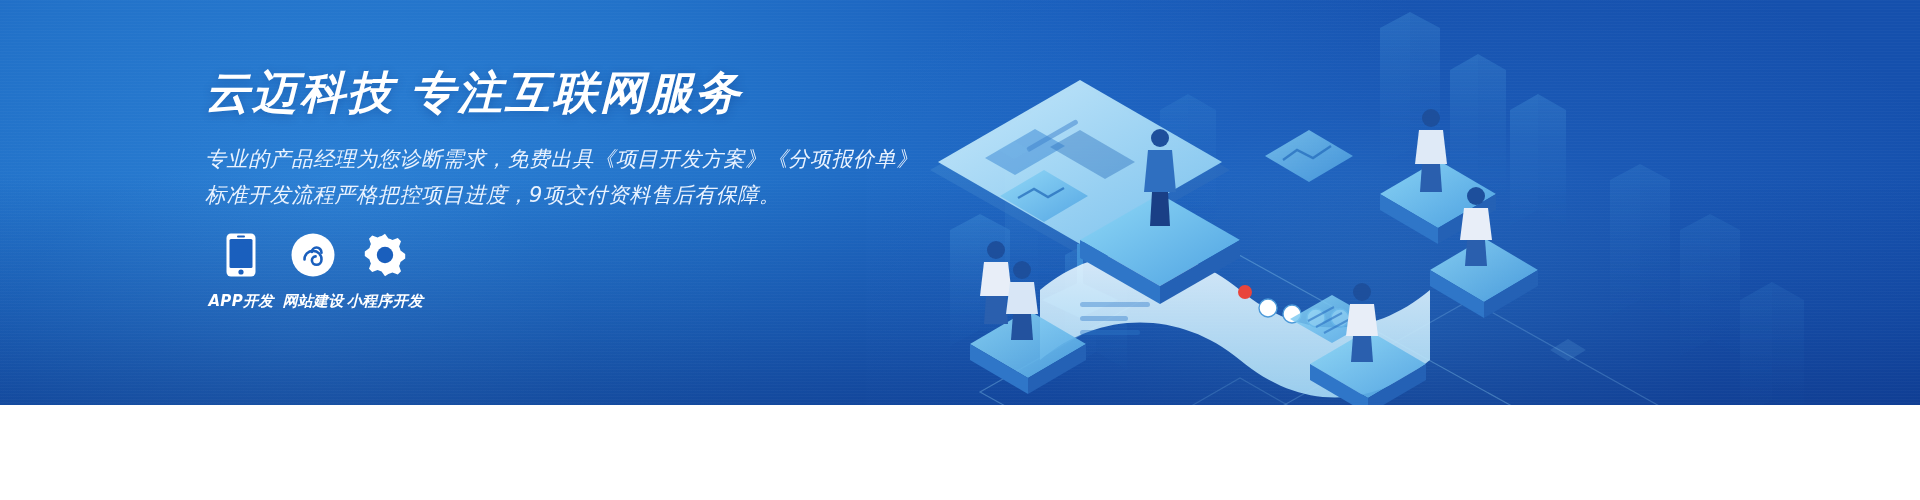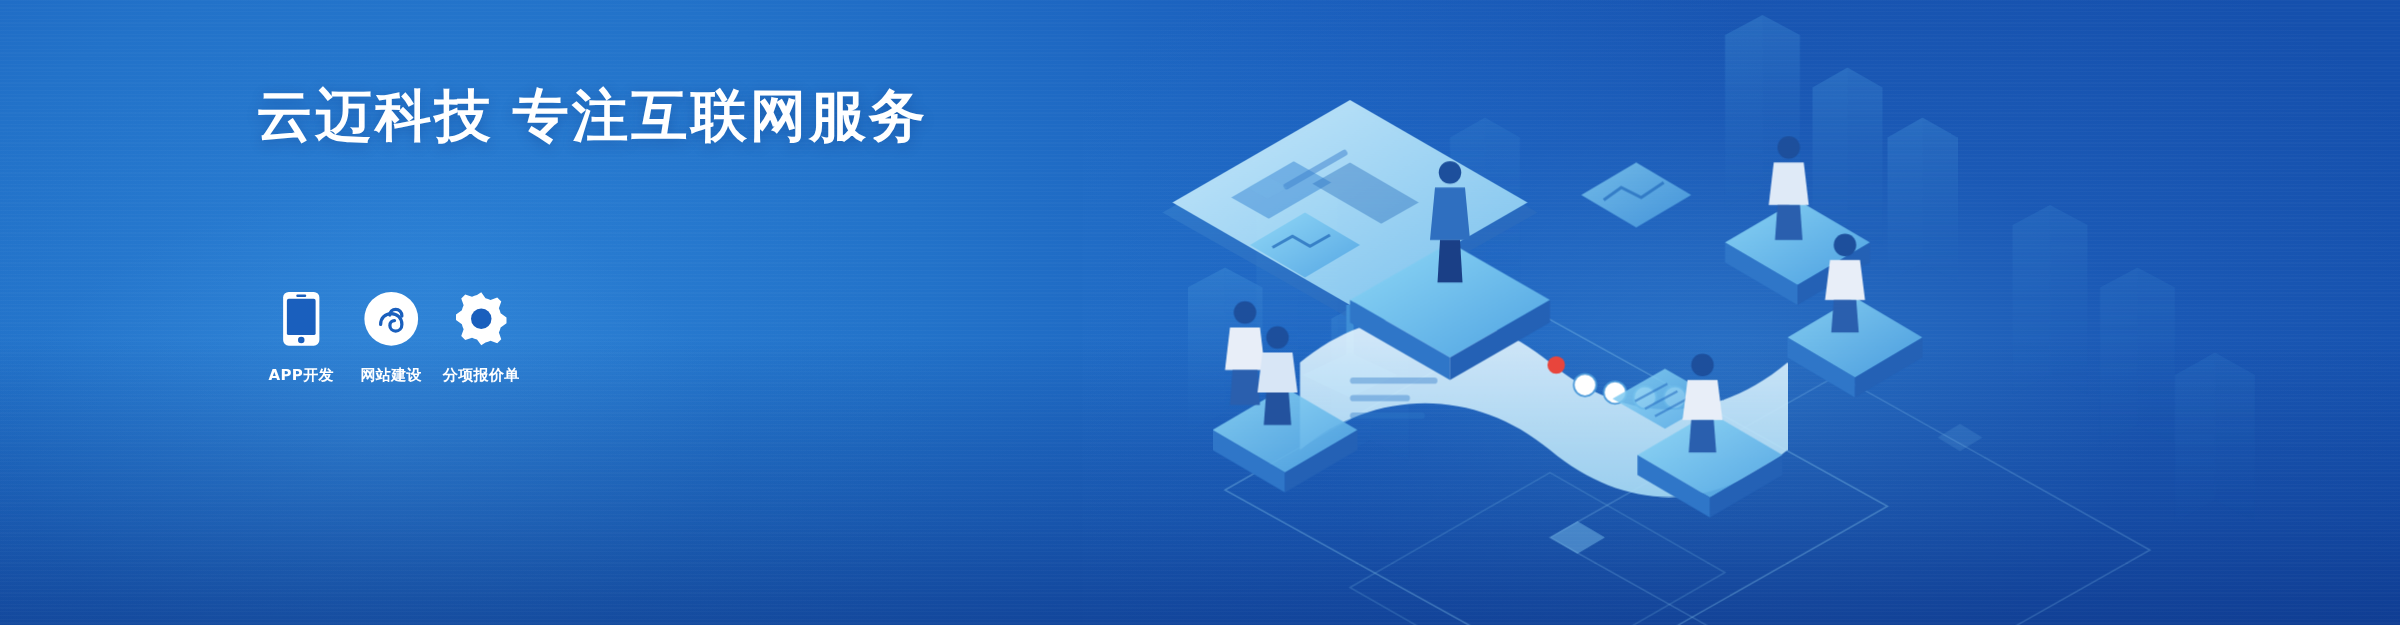--- a/index.html
+++ b/index.html
@@ -3,23 +3,24 @@
 <meta charset="utf-8">
 <style>
   * { box-sizing: border-box; margin: 0; padding: 0; }
   html, body {
     width: 1920px; height: 500px; overflow: hidden;
     font-family: "Liberation Sans", "DejaVu Sans", sans-serif;
   }
 
   .banner {
     position: relative;
-    width: 1920px; height: 500px;
+    width: 1920px; height: 405px;
     overflow: hidden;
     background: #1b66c9;
+    font-style: italic;
   }
 
   
   .bg-base {
     position: absolute; inset: 0;
     background:
       radial-gradient(ellipse 1100px 700px at 18% 45%, #2a7fd4 0%, #2272c9 36%, #1a5fbd 70%, #1550ad 100%),
       linear-gradient(100deg, #2b82d6 0%, #2175cb 25%, #1a60bf 55%, #1450ad 80%, #11429c 100%);
   }
   .bg-glowR {
@@ -75,21 +76,21 @@
     display: flex; flex-direction: column; align-items: center;
     cursor: pointer;
   }
   .svc-icon {
     height: 46px; width: 46px;
     display: flex; align-items: center; justify-content: center;
     margin-bottom: 14px;
   }
   .svc-icon svg { display: block; fill: #ffffff; }
   .svc-label {
-    font-size: 12px; color: #ffffff; font-weight: 700;
+    font-size: 15px; color: #ffffff; font-weight: 700;
     letter-spacing: .3px; white-space: nowrap;
     font-family: "DejaVu Sans", "Liberation Sans", sans-serif;
   }
 
   
   .art { position: absolute; right: 0; top: 0; width: 1010px; height: 500px; z-index: 20; }
   .art svg { display: block; }
 </style>
 </head>
 <body>
@@ -270,20 +271,24 @@
       <g fill="#7fc4ef" opacity=".45">
         <path d="M330 430 L352 417 L374 430 L352 443 Z"></path>
         <path d="M640 350 L658 339 L676 350 L658 361 Z" opacity=".35"></path>
         <path d="M88 150 L104 141 L120 150 L104 159 Z" opacity=".3"></path>
       </g>
     </svg>
   </div>
 
   <div class="content">
     <h1 class="headline">云迈科技 专注互联网服务</h1>
+    <div class="subcopy">
+      <div>专业的产品经理为您诊断需求，免费出具《项目开发方案》《分项报价单》</div>
+      <div>标准开发流程严格把控项目进度，9项交付资料售后有保障。</div>
+    </div>
   </div>
 
   <div class="services">
 
     <div class="svc">
       <span class="svc-icon">
         <svg width="30" height="44" viewBox="0 0 30 44">
           <rect x="0.5" y="0.5" width="29" height="43" rx="4.5" fill="#ffffff"></rect>
           <rect x="3.5" y="6" width="23" height="29" rx="1.5" fill="#1a5fbd"></rect>
           <rect x="11" y="2.6" width="8" height="2" rx="1" fill="#1a5fbd"></rect>
@@ -306,17 +311,17 @@
 
 
 
     <div class="svc">
       <span class="svc-icon">
         <svg width="44" height="44" viewBox="0 0 44 44">
           <path fill="#ffffff" d="M22 0.8l3.4 4.7c1.4.28 2.75.75 4 1.4l5.4-1.9 3.2 3.2-1.9 5.4c.65 1.25 1.12 2.6 1.4 4l4.7 3.4v4.5l-4.7 3.4c-.28 1.4-.75 2.75-1.4 4l1.9 5.4-3.2 3.2-5.4-1.9c-1.25.65-2.6 1.12-4 1.4L22 43.2l-3.4-4.7c-1.4-.28-2.75-.75-4-1.4l-5.4 1.9-3.2-3.2 1.9-5.4c-.65-1.25-1.12-2.6-1.4-4L1.8 23V18.5l4.7-3.4c.28-1.4.75-2.75 1.4-4L6 5.7l3.2-3.2 5.4 1.9c1.25-.65 2.6-1.12 4-1.4L22 .8z"></path>
           <circle cx="22" cy="22" r="8.2" fill="#1a5fbd"></circle>
         </svg>
       </span>
-      <span class="svc-label">分项报价单</span>
+      <span class="svc-label">小程序开发</span>
     </div>
 
   </div>
 </div>
 
 </body></html>

